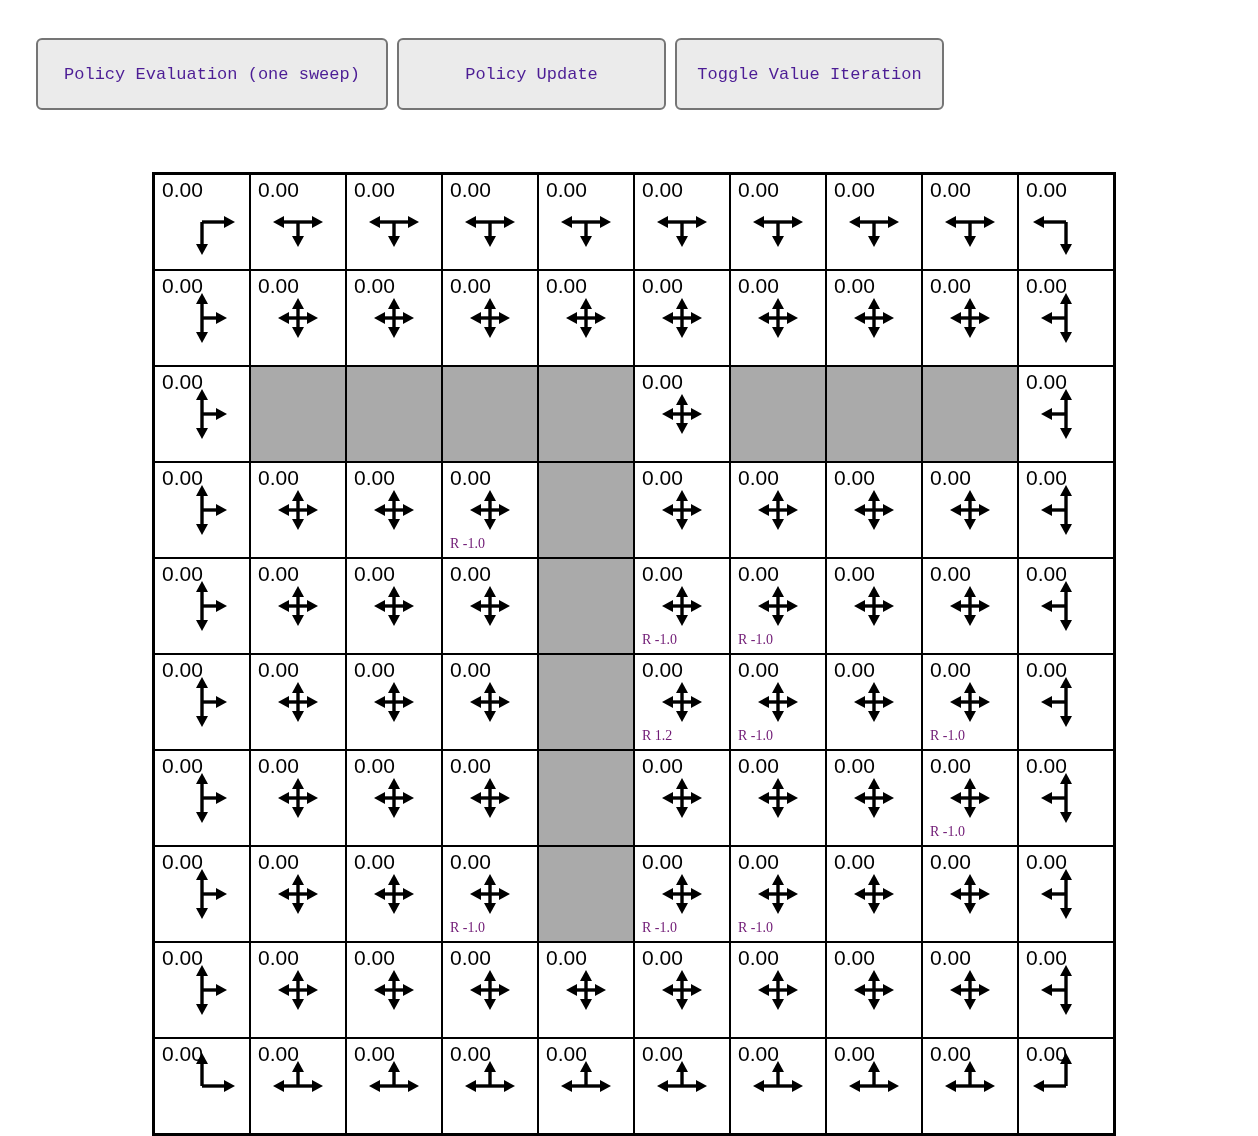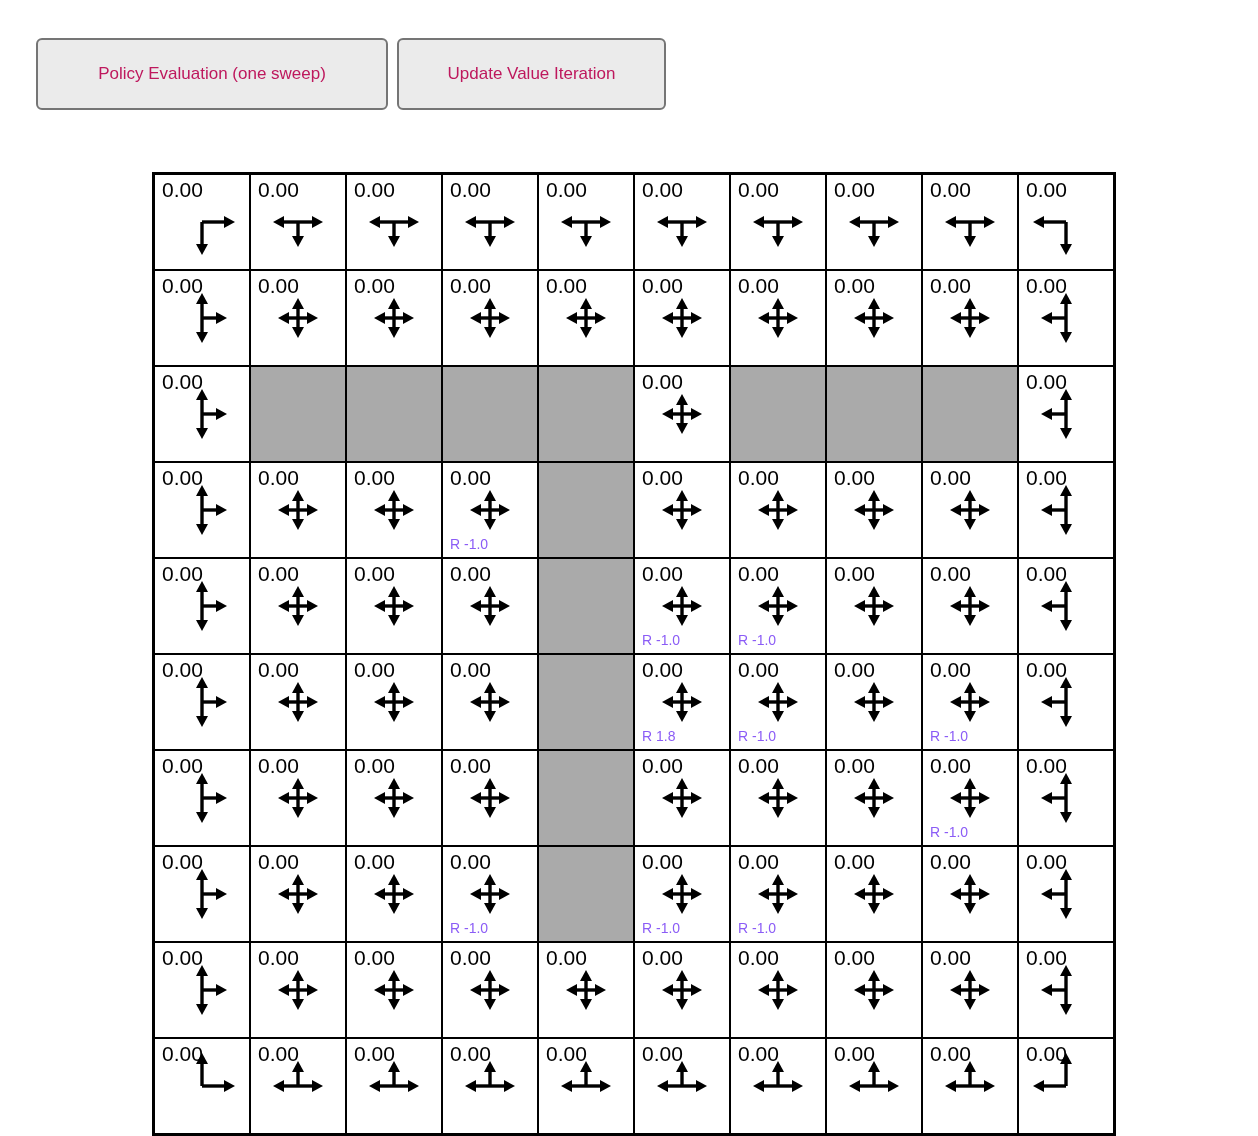--- a/index.html
+++ b/index.html
@@ -20,23 +20,23 @@
     left: 36px;
     top: 38px;
     display: flex;
     gap: 9px;
   }
   .btn {
     height: 72px;
     background: #ebebeb;
     border: 2px solid #757575;
     border-radius: 6px;
-    font-family: Liberation Sans, sans-serif;
+    font-family: Liberation Mono, monospace;
     font-size: 17px;
-    color: #be185d;
+    color: #4c1d95;
     cursor: pointer;
     display: flex;
     align-items: center;
     justify-content: center;
     box-sizing: border-box;
   }
   .btn-wide { width: 352px; }
   .btn-std  { width: 269px; }
   .grid {
     position: absolute;
@@ -63,38 +63,40 @@
     font-size: 21px;
     line-height: 1.1;
     color: #000000;
     white-space: nowrap;
   }
   .reward {
     position: absolute;
     bottom: 5px;
     left: 7px;
     font-size: 14px;
-    color: #8b5cf6;
+    color: #701a75;
     white-space: nowrap;
+    font-family: Liberation Serif, serif;
   }
   .arrows {
     position: absolute;
     left: 0; top: 0;
     width: 94px;
     height: 94px;
     pointer-events: none;
   }
 </style>
 </head>
 <body>
 
 <div class="app">
   <div class="toolbar">
     <button class="btn btn-wide">Policy Evaluation (one sweep)</button>
-    <button class="btn btn-std">Update Value Iteration</button>
+    <button class="btn btn-std">Policy Update</button>
+    <button class="btn btn-std">Toggle Value Iteration</button>
   </div>
   <div class="grid" id="grid">
       <div class="cell">
         <span class="val">0.00</span>
         <svg viewBox="0 0 94 94" class="arrows">
           <line x1="47" y1="47" x2="47" y2="71" stroke="#000000" stroke-width="3.4"></line>
           <polygon points="47,80 41,69 53,69" fill="#000000"></polygon>
           <line x1="47" y1="47" x2="71" y2="47" stroke="#000000" stroke-width="3.4"></line>
           <polygon points="80,47 69,53 69,41" fill="#000000"></polygon>
         </svg>
@@ -651,21 +653,21 @@
         <svg viewBox="0 0 94 94" class="arrows">
           <line x1="47" y1="47" x2="47" y2="36" stroke="#000000" stroke-width="3.4"></line>
           <polygon points="47,27 53,38 41,38" fill="#000000"></polygon>
           <line x1="47" y1="47" x2="47" y2="58" stroke="#000000" stroke-width="3.4"></line>
           <polygon points="47,67 41,56 53,56" fill="#000000"></polygon>
           <line x1="47" y1="47" x2="36" y2="47" stroke="#000000" stroke-width="3.4"></line>
           <polygon points="27,47 38,41 38,53" fill="#000000"></polygon>
           <line x1="47" y1="47" x2="58" y2="47" stroke="#000000" stroke-width="3.4"></line>
           <polygon points="67,47 56,53 56,41" fill="#000000"></polygon>
         </svg>
-        <div class="reward">R 1.8</div>
+        <div class="reward">R 1.2</div>
       </div>
       <div class="cell">
         <span class="val">0.00</span>
         <svg viewBox="0 0 94 94" class="arrows">
           <line x1="47" y1="47" x2="47" y2="36" stroke="#000000" stroke-width="3.4"></line>
           <polygon points="47,27 53,38 41,38" fill="#000000"></polygon>
           <line x1="47" y1="47" x2="47" y2="58" stroke="#000000" stroke-width="3.4"></line>
           <polygon points="47,67 41,56 53,56" fill="#000000"></polygon>
           <line x1="47" y1="47" x2="36" y2="47" stroke="#000000" stroke-width="3.4"></line>
           <polygon points="27,47 38,41 38,53" fill="#000000"></polygon>

